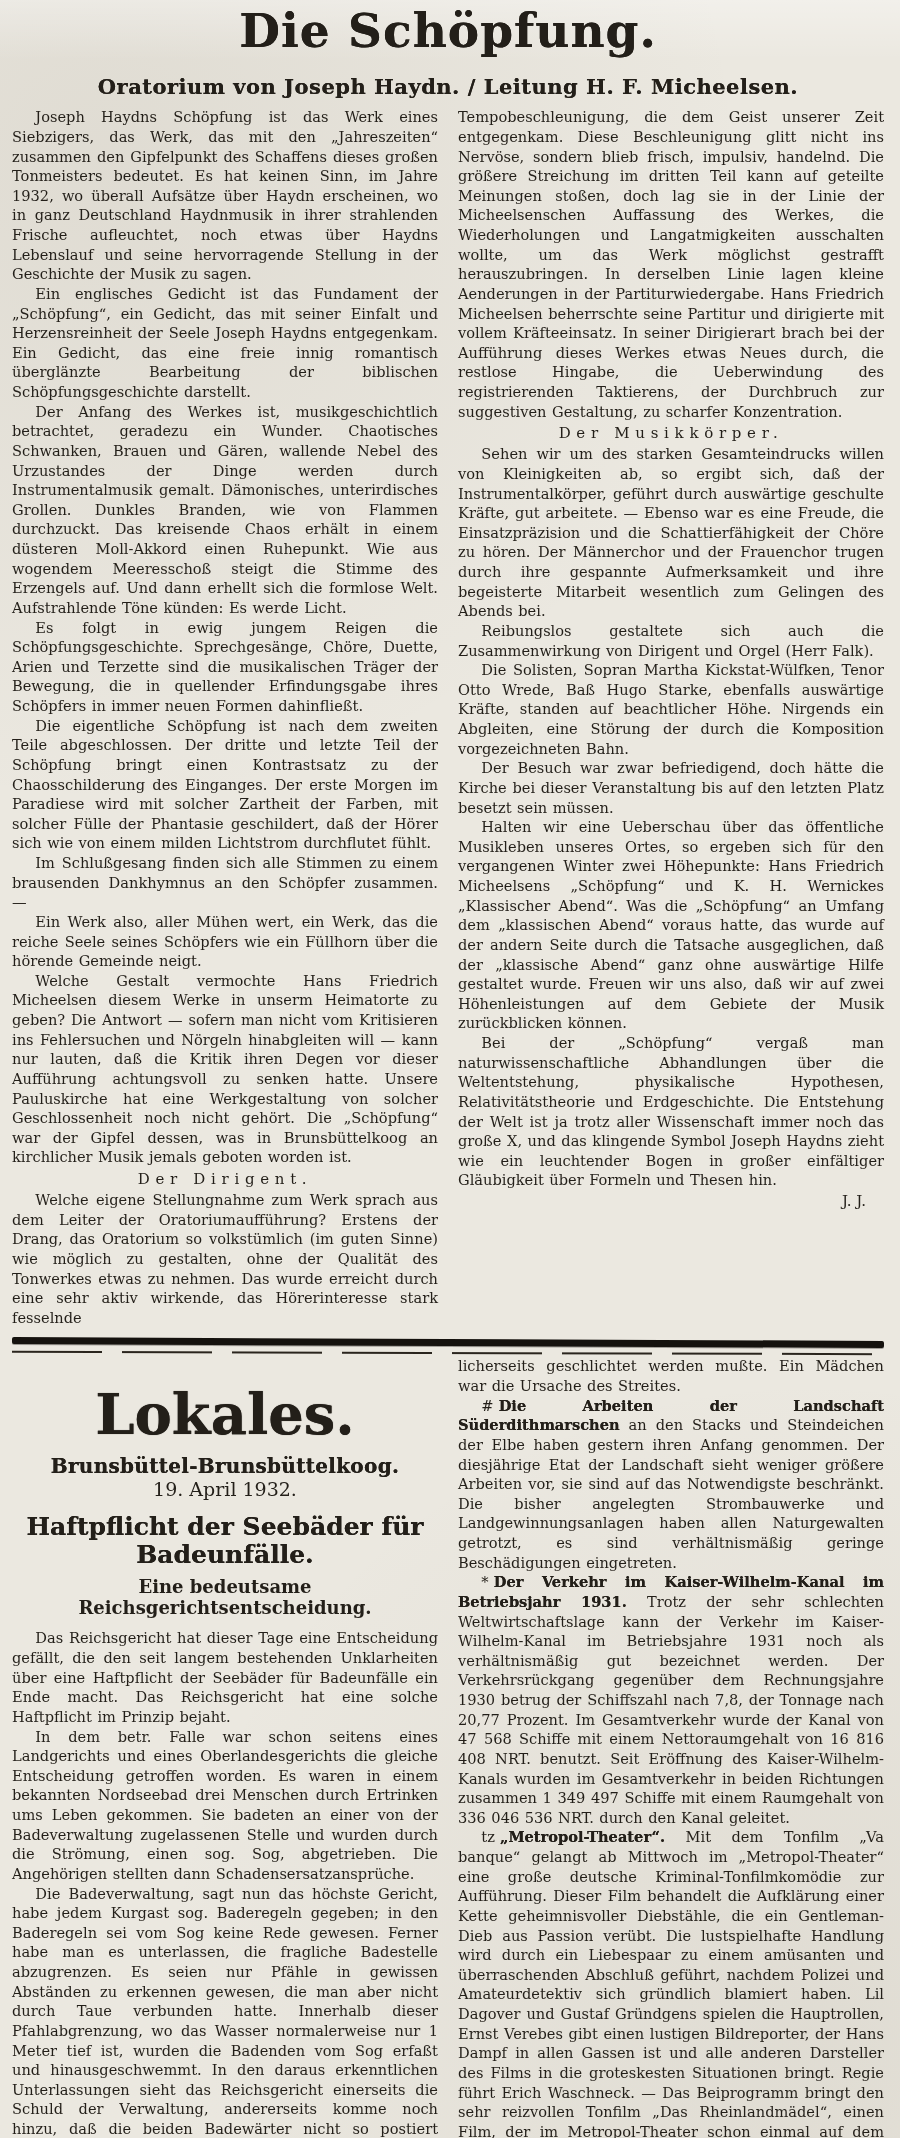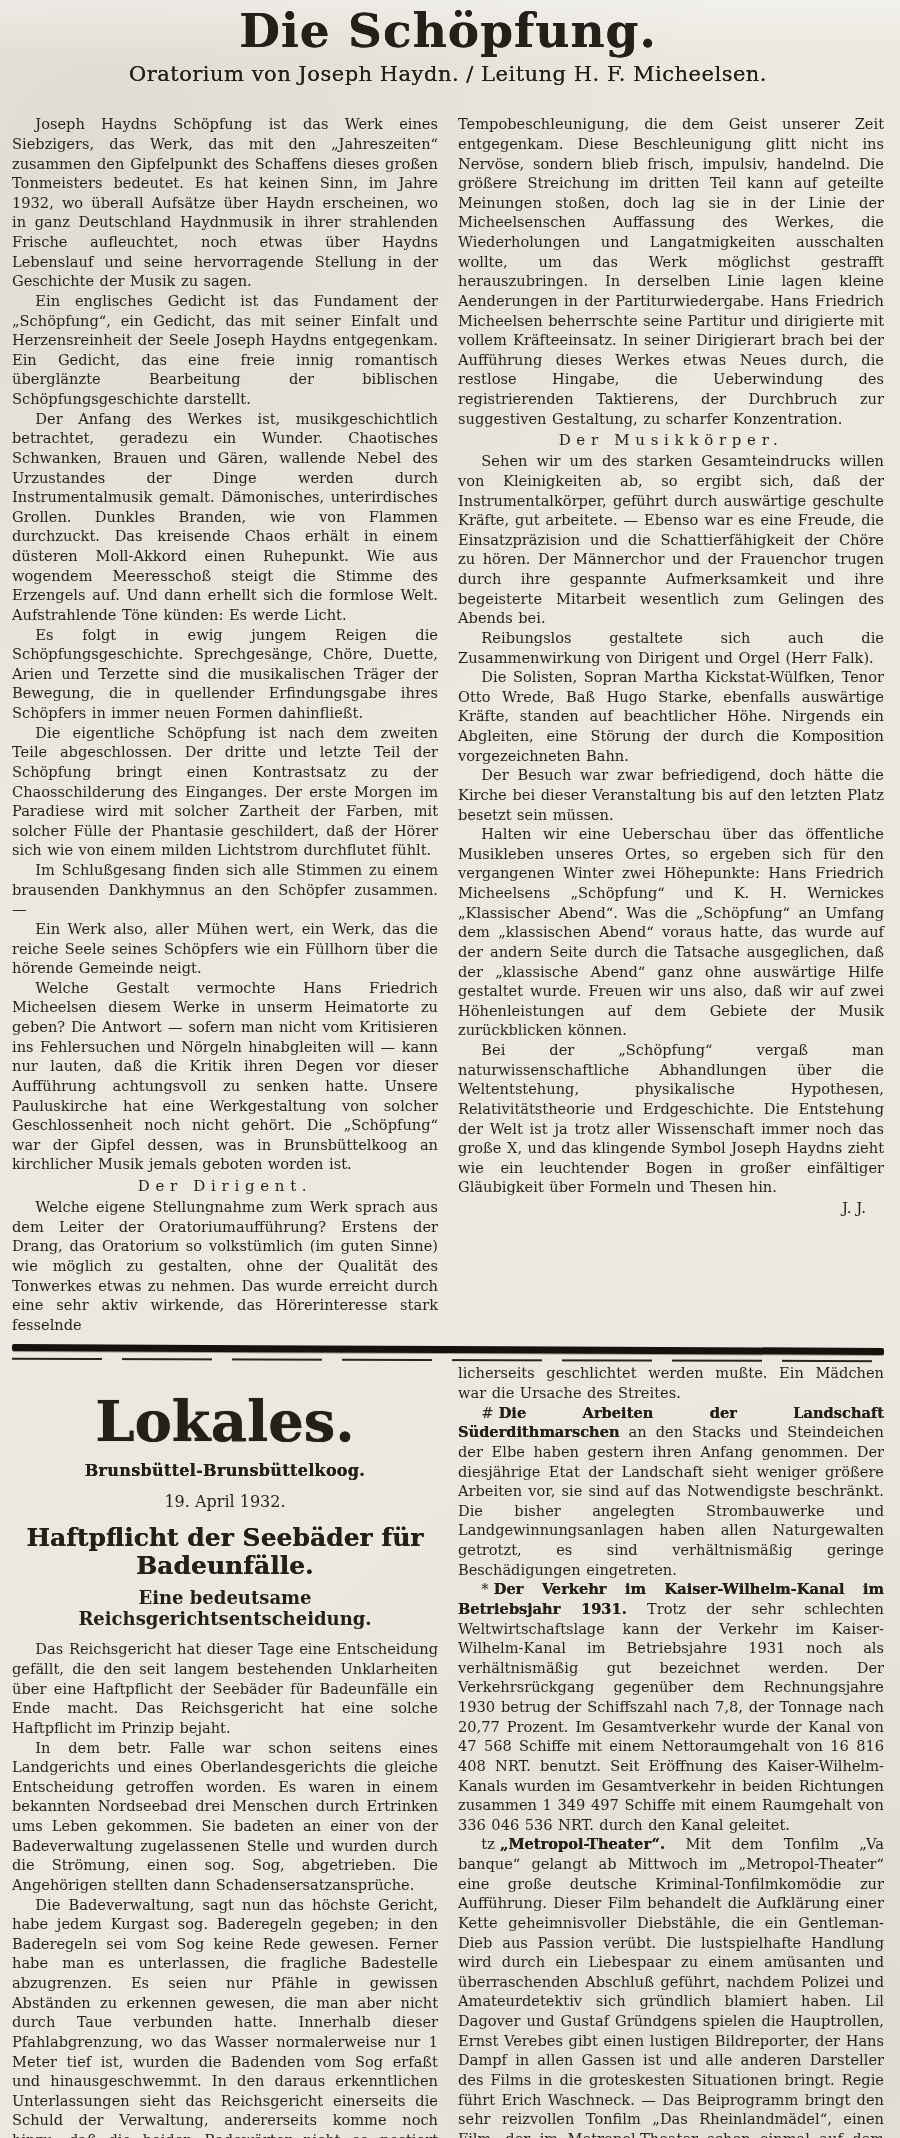--- a/index.html
+++ b/index.html
@@ -21,27 +21,27 @@
     padding:6px 16px 0 12px;
   }
   
   .masthead{text-align:center;}
   .masthead .title{
     font-size:47px;font-weight:bold;line-height:1.05;
     letter-spacing:1px;
     text-shadow:0 0 .6px #231f19;
   }
   .masthead .subtitle{
-    margin-top:7px;font-size:21px;font-weight:normal;letter-spacing:.5px;
+    margin-top:19px;font-size:21px;font-weight:bold;letter-spacing:.5px;
     text-shadow:0 0 .4px #231f19;
   }
   
   .cols{display:flex;gap:20px;align-items:flex-start;}
   .col{flex:1 1 0;min-width:0;}
-  .top-section{margin-top:28px;}
+  .top-section{margin-top:8px;}
   .bottom-section{margin-top:2px;}
   
   .para{
     margin:0;font-size:14.6px;line-height:1.345;text-align:justify;
     text-indent:1.6em;word-spacing:.06em;
   }
   .para.cont{text-indent:0;}
   .para .mark{font-weight:normal;padding-right:.35em;}
   .para b.lead{font-weight:bold;text-shadow:0 0 .35px #231f19;}
   .inline-head{
@@ -61,24 +61,24 @@
     background:repeating-linear-gradient(90deg,#2a251e 0 90px,rgba(0,0,0,0) 90px 110px);
     transform:rotate(.15deg);
   }
   
   .lokales-header{text-align:center;margin-top:30px;}
   .lokales-title{
     font-size:56px;font-weight:bold;line-height:1;
     text-shadow:0 0 .7px #15120e;
   }
   .place-heading{
-    margin-top:12px;font-size:16px;font-weight:bold;letter-spacing:.3px;
+    margin-top:12px;font-size:20px;font-weight:bold;letter-spacing:.3px;
     text-shadow:0 0 .5px #15120e;
   }
-  .dateline-center{margin-top:12px;font-size:16px;}
+  .dateline-center{font-size:19px;}
   .article-title{
     margin-top:13px;font-size:25px;font-weight:bold;line-height:1.1;
     text-shadow:0 0 .5px #15120e;
   }
   .article-subtitle{
     margin-top:8px;margin-bottom:10px;font-size:18px;font-weight:bold;
   }
 </style>
 </head>
 <body>

